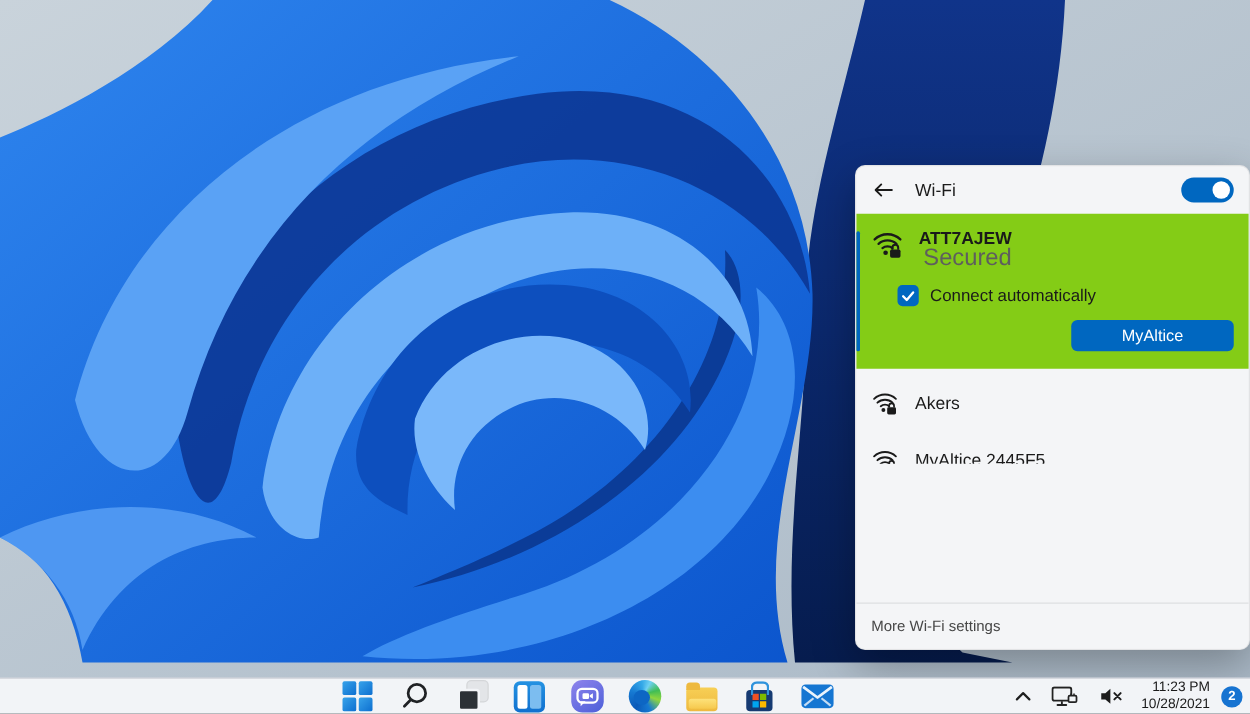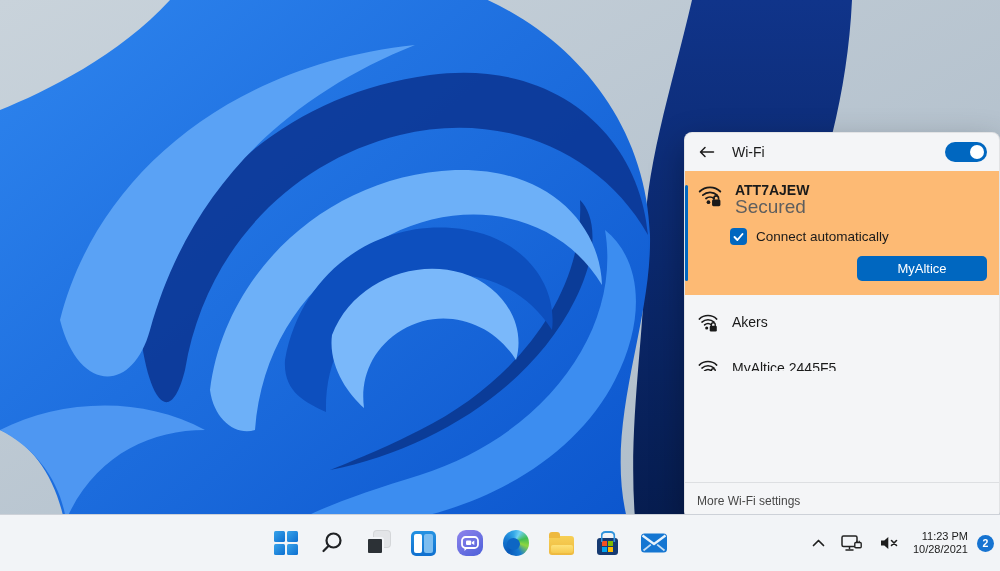--- a/index.html
+++ b/index.html
@@ -14,45 +14,45 @@
   
   .panel{position:absolute;left:684px;top:132px;width:316px;height:388px;
          background:#f4f5f7;border-radius:8px;overflow:hidden;display:flex;flex-direction:column;
          box-shadow:0 12px 34px rgba(0,0,0,.30);border:1px solid rgba(0,0,0,.07);}
   .panel-header{height:38px;flex:0 0 38px;display:flex;align-items:center;padding:0 12px;gap:15px;}
   .back-btn{width:20px;height:20px;display:flex;align-items:center;justify-content:center;cursor:pointer;}
   .panel-title{font-size:14px;color:#1b1b1b;}
   .toggle{margin-left:auto;width:42px;height:20px;border-radius:10px;background:#0067c0;position:relative;cursor:pointer;}
   .toggle .knob{position:absolute;right:3px;top:3px;width:14px;height:14px;border-radius:50%;background:#fff;}
 
-  .card{position:relative;flex:0 0 124px;background:#fdba74;padding:11px 12px 0 12px;}
+  .card{position:relative;flex:0 0 124px;background:#84cc16;padding:11px 12px 0 12px;text-align:right;}
   .accent-bar{position:absolute;left:0;top:14px;bottom:14px;width:3px;border-radius:2px;background:#0067c0;}
   .card-top{display:flex;gap:12px;align-items:flex-start;}
   .net-name{font-size:14px;font-weight:700;color:#1a1a1a;line-height:16px;}
   .net-sub{font-size:19px;color:#5e5e5e;line-height:16px;margin-top:1px;}
-  .card-check{margin:13px 0 0 33px;display:flex;align-items:center;gap:9px;}
+  .card-check{margin:13px 0 0 21px;display:flex;align-items:center;gap:9px;}
   .checkbox{width:17px;height:17px;border-radius:4px;background:#0067c0;display:flex;align-items:center;justify-content:center;cursor:pointer;}
   .check-label{font-size:13.5px;color:#1a1a1a;}
   .card-btn-row{display:flex;justify-content:flex-end;margin-top:11px;}
   .connect-btn{width:130px;height:25px;border-radius:5px;background:#0067c0;color:#fff;
                display:flex;align-items:center;justify-content:center;font-size:13px;cursor:pointer;}
 
   .net-list{flex:1 1 auto;padding-top:4px;overflow:hidden;}
   .row{display:flex;align-items:center;gap:13px;padding:0 12px;height:46px;cursor:pointer;}
   .row.double{height:58px;}
   .row .texts{display:flex;flex-direction:column;justify-content:flex-start;}
   .row .r-name{font-size:14px;color:#1a1a1a;line-height:17px;}
   .row .r-sub{font-size:13.5px;color:#5e5e5e;line-height:17px;}
   .row-clip{height:26px;overflow:hidden;}
 
   .panel-footer{flex:0 0 37px;border-top:1px solid #dddfe2;display:flex;align-items:center;
                 padding:0 12px;font-size:12px;color:#474747;background:#f4f5f7;cursor:pointer;}
 
   
-  .taskbar{position:absolute;left:0;right:0;bottom:0;height:57px;background:#f2f4f7;
+  .taskbar{position:absolute;left:0;right:0;bottom:0;height:29px;background:#f2f4f7;
            border-top:1px solid rgba(110,120,135,.28);}
   .tb-icons{position:absolute;left:266px;top:0;height:100%;display:flex;align-items:center;gap:7px;}
   .tb-btn{width:39px;height:39px;border-radius:6px;display:flex;align-items:center;justify-content:center;cursor:pointer;position:relative;}
 
   .start-glyph{width:24px;height:24px;display:grid;grid-template:1fr 1fr / 1fr 1fr;gap:2px;}
   .start-glyph span{background:linear-gradient(135deg,#38a3ea,#0d6fd0);border-radius:1.5px;}
 
   .widgets-glyph{width:25px;height:25px;border-radius:5px;background:linear-gradient(180deg,#2492e2,#1070cf);
                  padding:3px;display:flex;gap:2px;}
   .widgets-glyph .wl{flex:1;background:#fff;border-radius:2px;}

